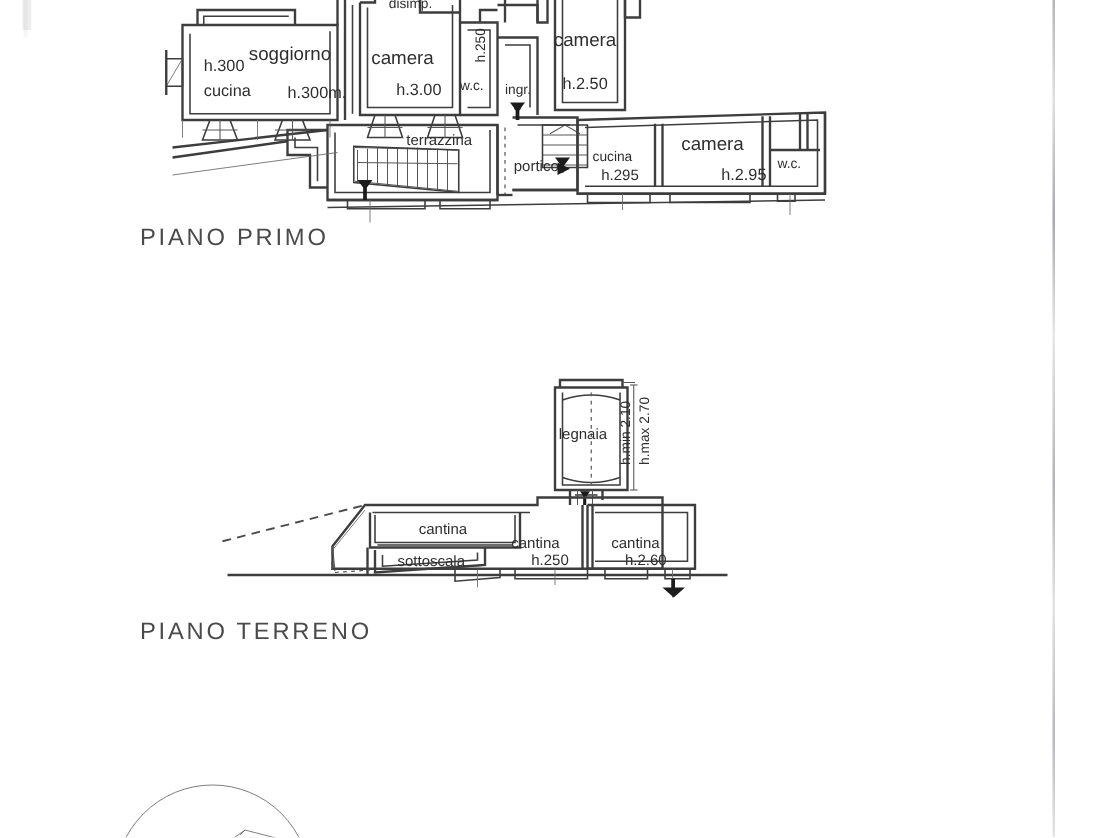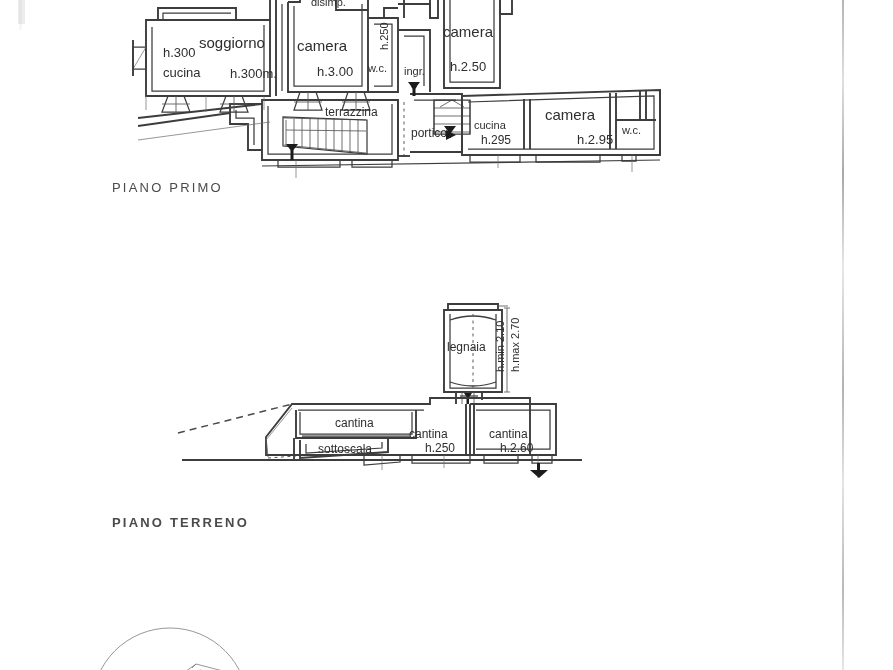--- a/index.html
+++ b/index.html
@@ -37,21 +37,21 @@
   }
   .scan-blob {
     position: absolute;
     background: rgba(140,140,148,0.35);
   }
   .plan-caption {
     position: absolute;
     font-family: "Liberation Sans", sans-serif;
     color: #4a4a4a;
     letter-spacing: 2.2px;
-    font-size: 13px;
+    font-size: 19px;
     white-space: nowrap;
   }
 </style>
 </head>
 <body>
 
 <div id="page">
 
   <svg id="drawing" viewBox="0 0 893 670" width="893" height="670" xmlns="http://www.w3.org/2000/svg">
 
@@ -339,19 +339,19 @@
 
     <text class="lbl" x="489" y="438" font-size="12">cantina</text>
     <text class="lbl" x="500" y="452" font-size="12">h.2.60</text>
 
     <text class="lbl" x="504" y="372" font-size="11" transform="rotate(-90 504 372)">h.min 2.10</text>
     <text class="lbl" x="519" y="372" font-size="11" transform="rotate(-90 519 372)">h.max 2.70</text>
   </svg>
 
   <div class="plan-caption" style="left:112px; top:180px;">PIANO  PRIMO</div>
 
-  <div class="plan-caption" style="left:112px; top:515px;font-weight:bold;">PIANO  TERRENO</div>
+  <div class="plan-caption" style="left:112px; top:495px;">PIANO  TERRENO</div>
 
   <div class="scan-streak" style="left:842px;"></div>
   <div class="scan-blob" style="left:18px; top:0px; width:7px; height:24px; opacity:0.45;"></div>
   <div class="scan-blob" style="left:19px; top:0px; width:3px; height:30px; opacity:0.22;"></div>
 
 </div>
 
 </body></html>

